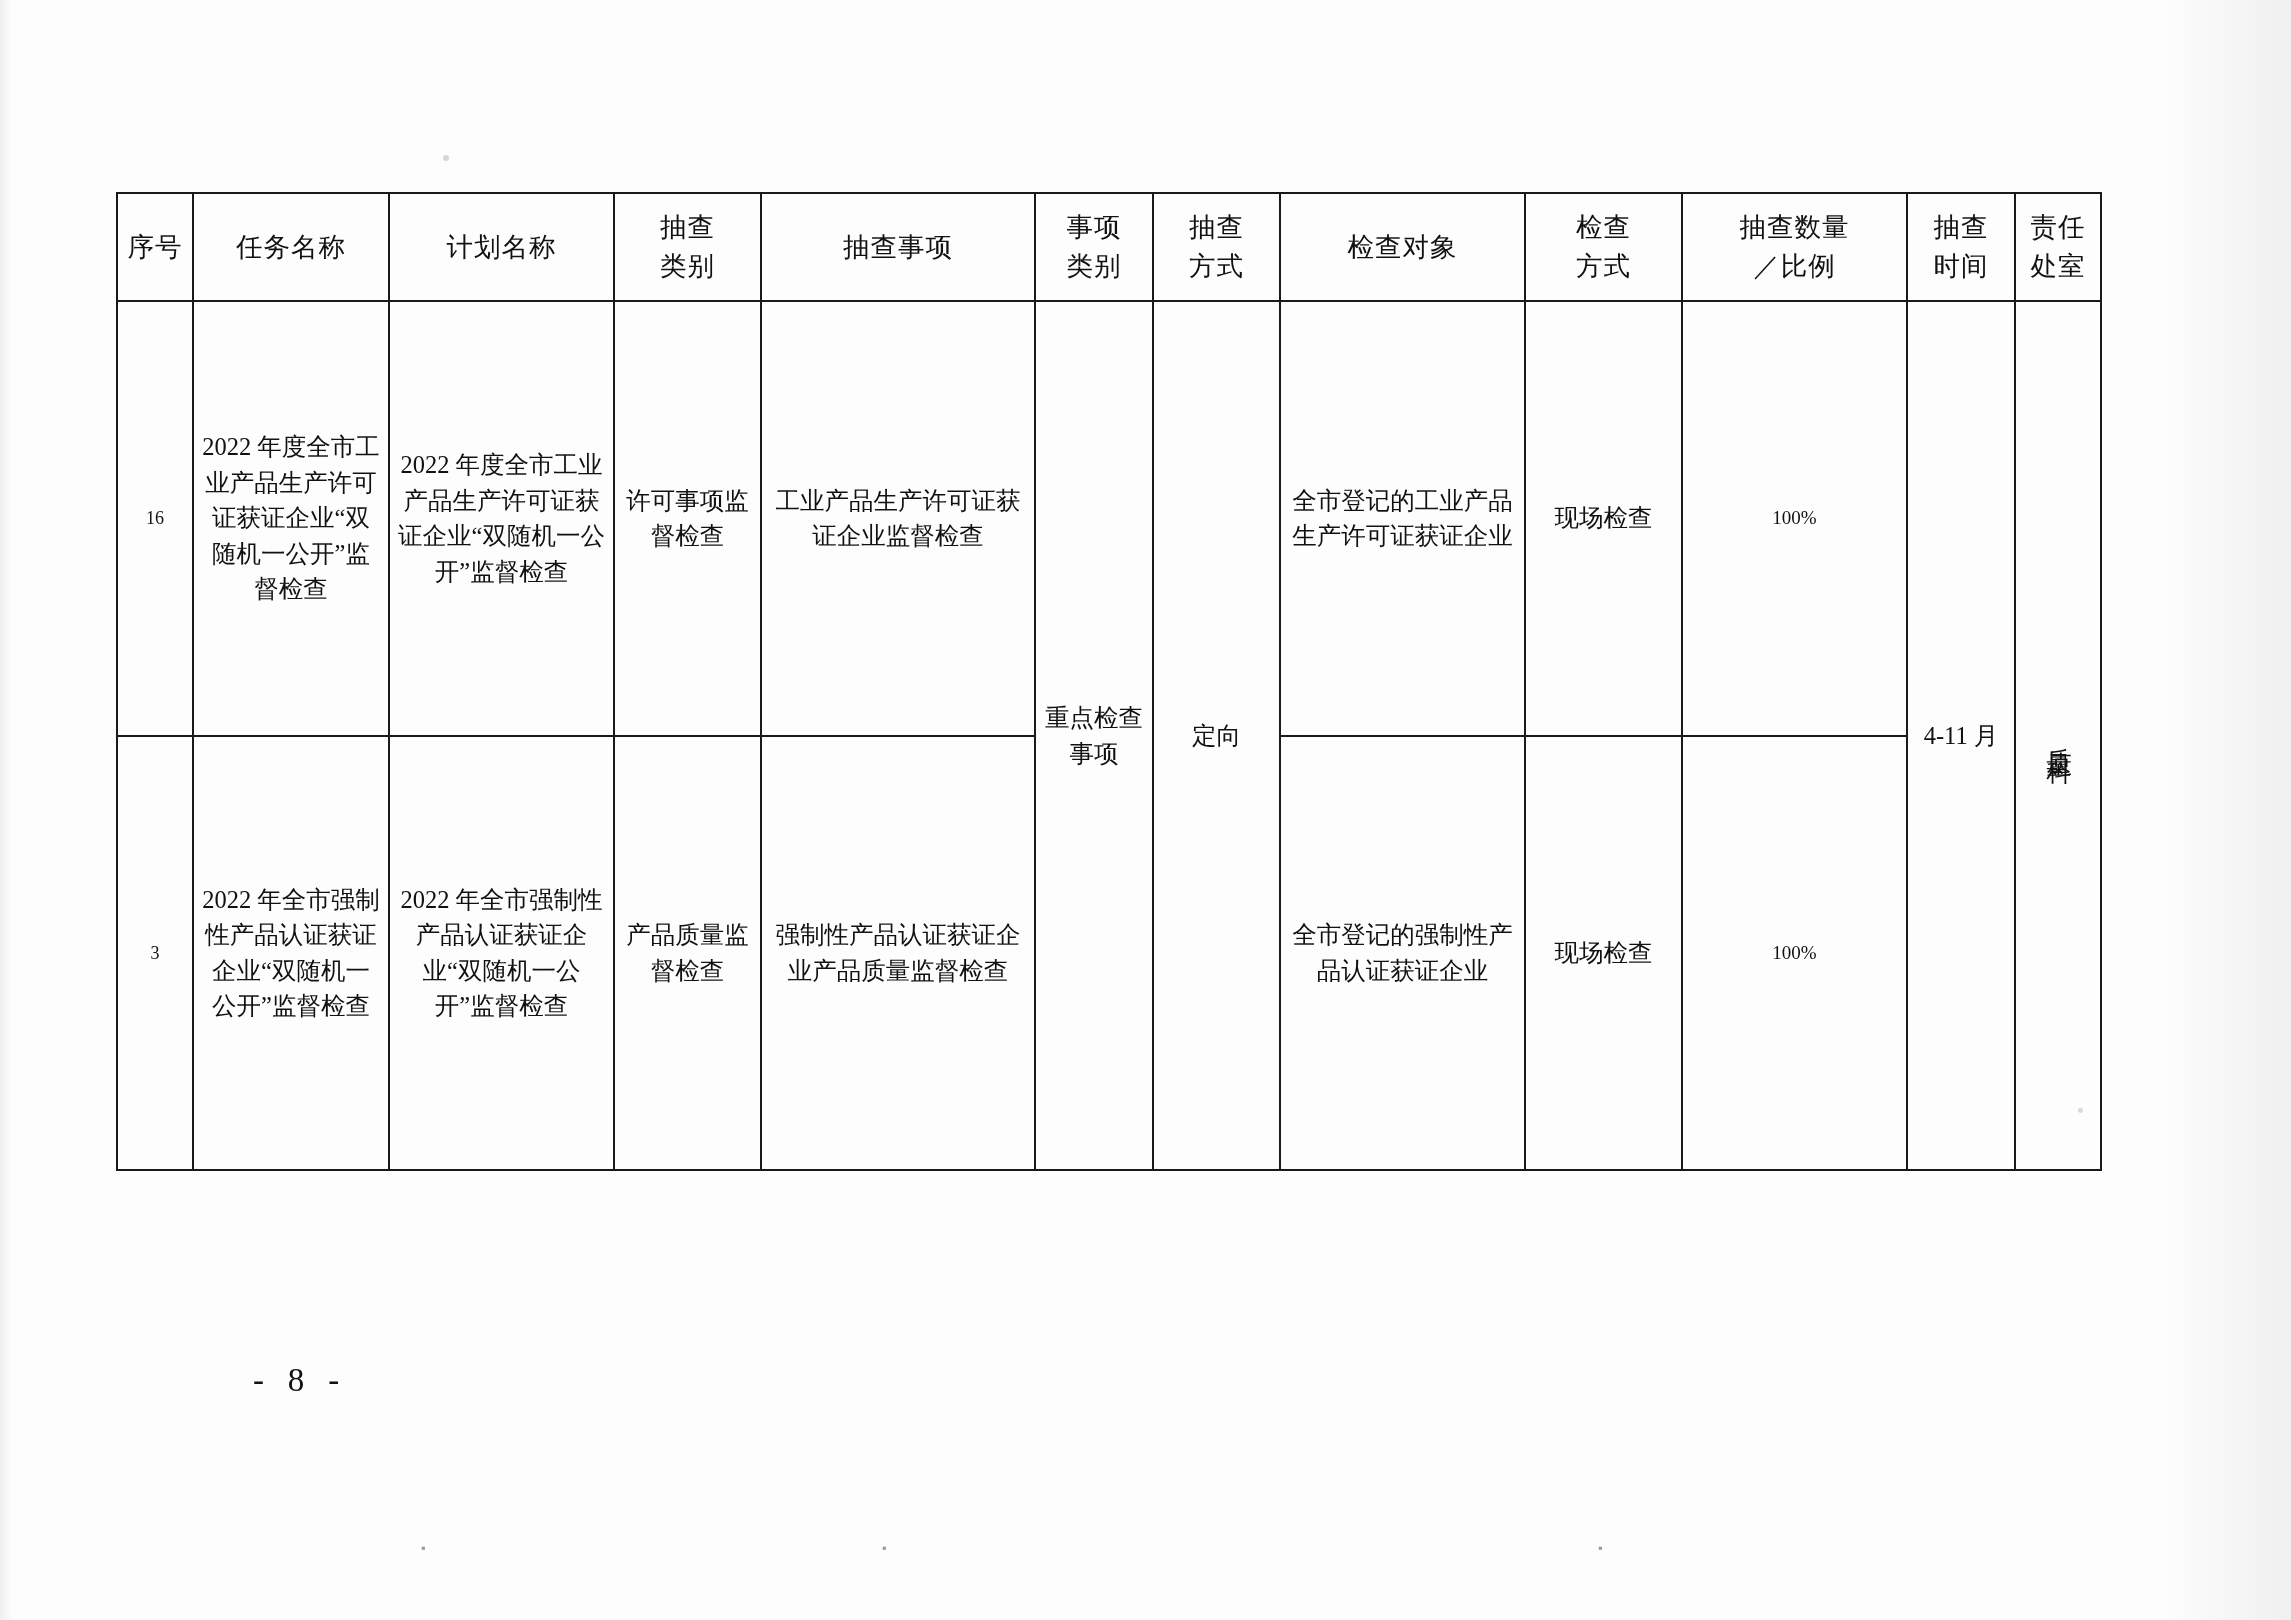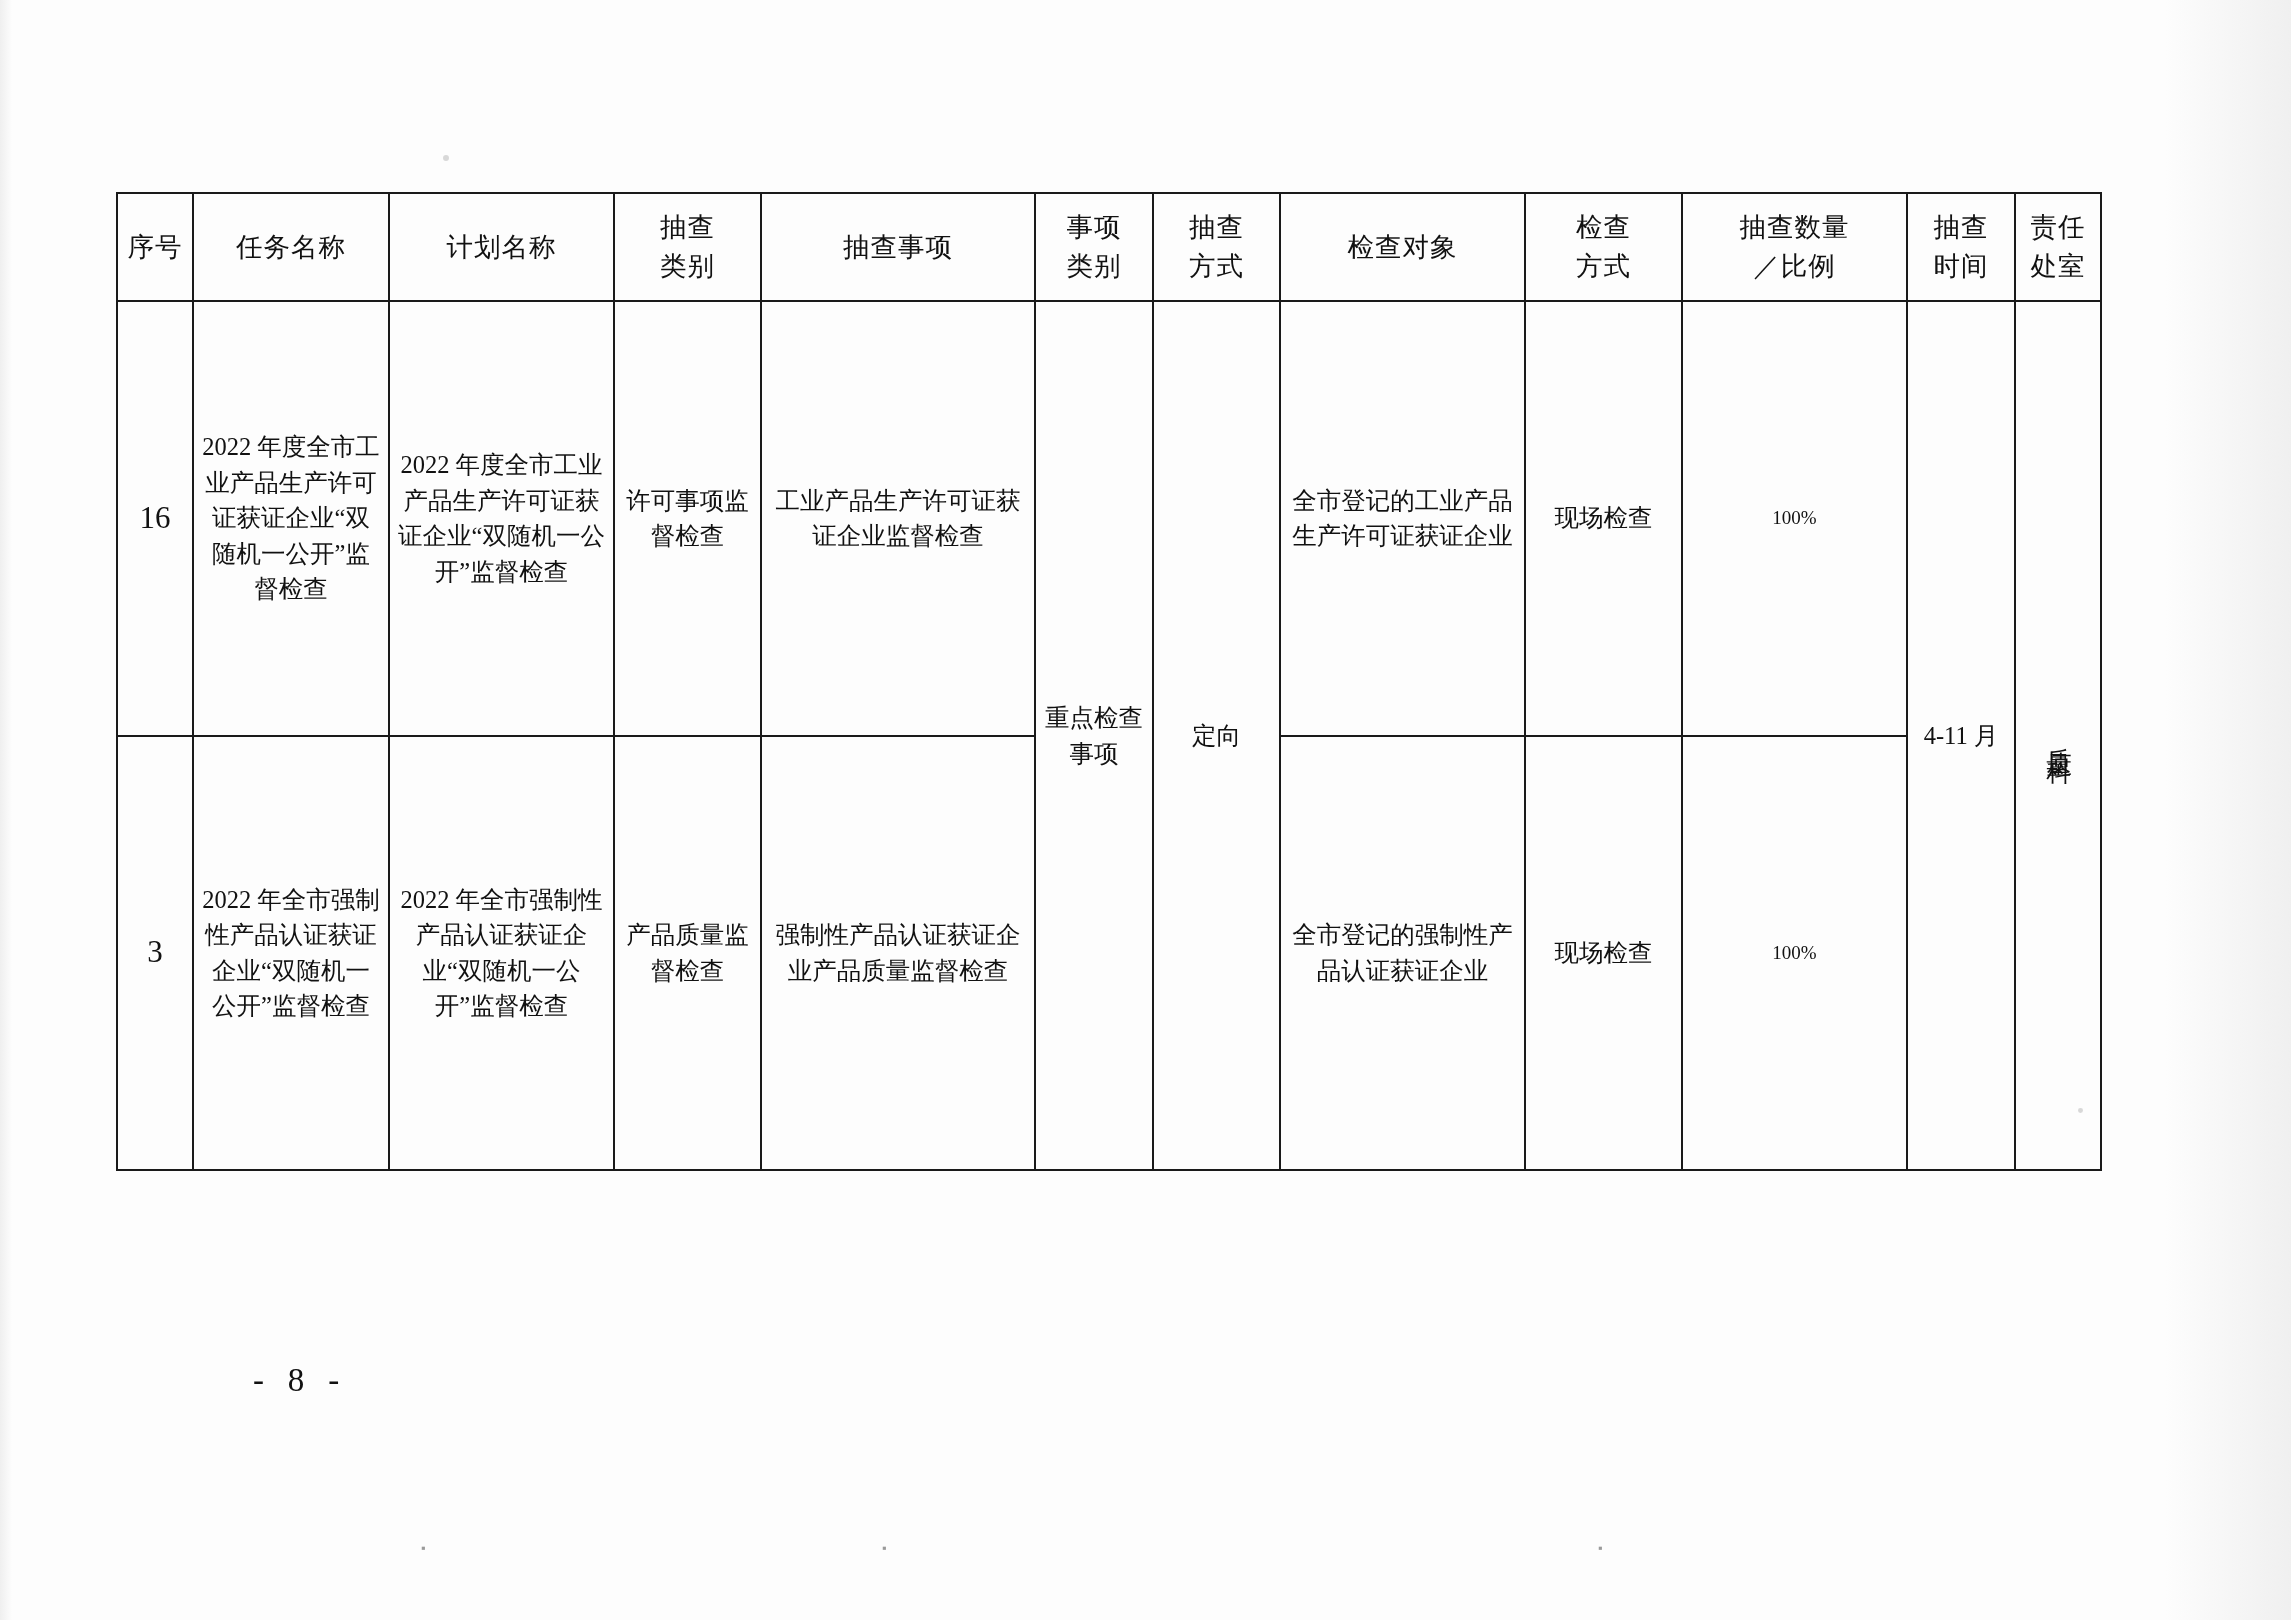--- a/index.html
+++ b/index.html
@@ -67,21 +67,21 @@
     font-weight: bold;
     letter-spacing: 1px;
     height: 94px;
     font-family: "Liberation Sans", "DejaVu Sans", sans-serif;
   }
   thead th .l2 { display: block; }
   tbody td {
     font-size: 24.5px;
     font-family: "Liberation Serif", "DejaVu Serif", serif;
   }
-  td.seq { font-size: 31px; }
+  td.seq { font-size: 18px; }
   td.num { font-size: 19px; }
   td.vertical {
     writing-mode: vertical-rl;
     text-orientation: upright;
     letter-spacing: 5.9px;
     font-size: 25.5px;
     padding: 9.8px 0;
   }
   .cell-pad-plan { padding: 0 25.5px; }
   .cell-pad-task { padding: 0 23.5px; }

